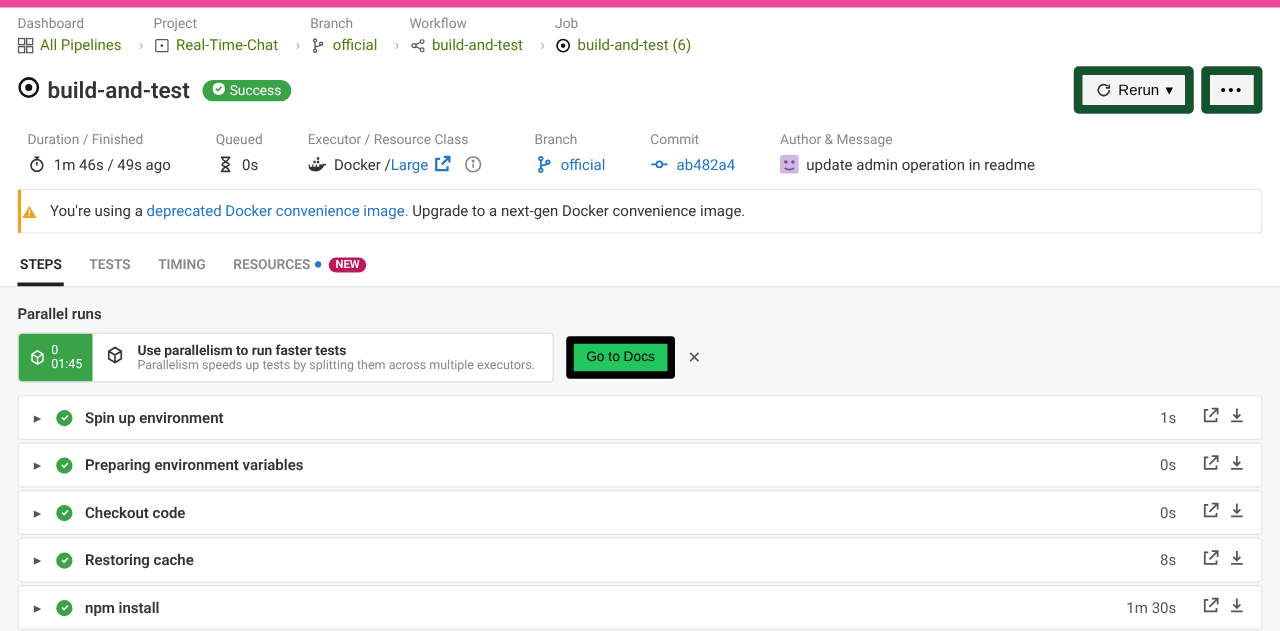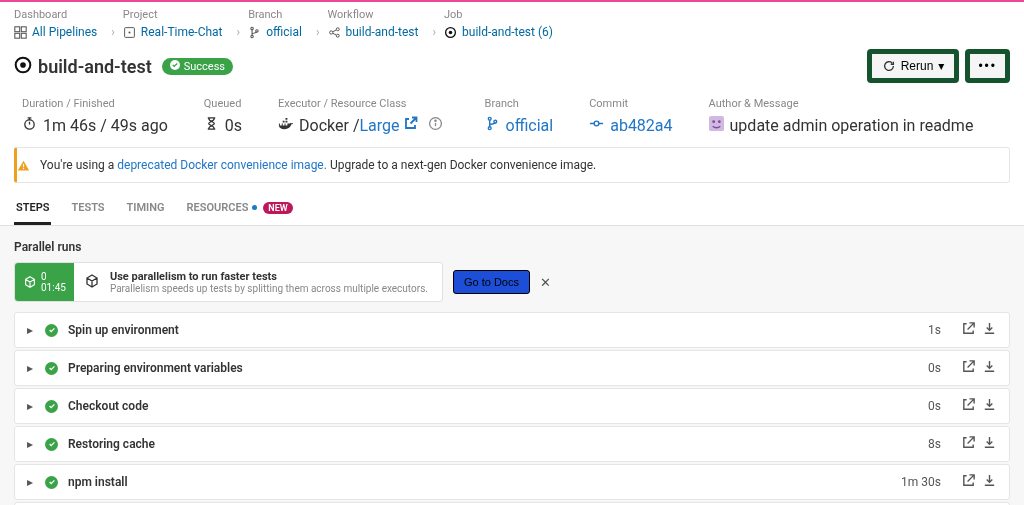--- a/index.html
+++ b/index.html
@@ -1,35 +1,35 @@
 <!DOCTYPE html>
 <html><head>
 <meta charset="utf-8">
 <style>
 * { box-sizing: border-box; margin: 0; padding: 0; }
 body { font-family: -apple-system, BlinkMacSystemFont, "Segoe UI", Roboto, sans-serif; font-size: 13px; color: #333; background: #fff; width: 1024px; }
-.breadcrumbs { display: flex; align-items: center; padding: 6px 14px 0; background: #fff; border-top: 2px solid #ec4899; }
+.breadcrumbs { display: flex; align-items: center; padding: 6px 14px 0; background: #fff; border-top: 6px solid #ec4899; }
 .crumb { display: flex; flex-direction: column; margin-right: 6px; }
 .crumb-label { font-size: 11px; color: #888; margin-bottom: 4px; }
-.crumb-value { display: flex; align-items: center; font-size: 12px; color: #0369a1; }
+.crumb-value { display: flex; align-items: center; font-size: 12px; color: #4d7c0f; }
 .crumb-value svg { margin-right: 5px; }
 .chev { color: #aaa; margin: 16px 8px 0; font-size: 12px; }
 .header-row { display: flex; align-items: center; padding: 10px 14px 14px; }
 .bullet-icon svg { width: 18px; height: 18px; margin-right: 6px; }
 .title { font-size: 18px; font-weight: 600; }
 .badge-success { display: inline-flex; background: #3aa348; color: #fff; border-radius: 10px; padding: 2px 8px; font-size: 11px; margin-left: 10px; }
 .badge-success svg { width: 10px; height: 10px; margin-right: 4px; }
 .actions { margin-left: auto; display: flex; gap: 6px; }
-.btn { border: 5px solid #14532d; background: #f5f5f5; border-radius: 4px; padding: 5px 10px; font-size: 12px; display: inline-flex; align-items: center; cursor: pointer; }
+.btn { border: 7px solid #14532d; background: #f5f5f5; border-radius: 4px; padding: 5px 10px; font-size: 12px; display: inline-flex; align-items: center; cursor: pointer; }
 .btn svg { width: 14px; height: 14px; margin-right: 5px; }
 .btn-more { padding: 5px 8px; }
 .meta-row { display: flex; padding: 0 14px 12px 22px; gap: 36px; flex-wrap: wrap; }
 .meta-item { display: flex; flex-direction: column; }
 .meta-label { font-size: 11px; color: #888; margin-bottom: 6px; }
-.meta-value { display: flex; align-items: flex-start; font-size: 16px; color: #333; }
+.meta-value { display: flex; align-items: flex-end; font-size: 12px; color: #333; }
 .meta-value svg { width: 15px; height: 15px; margin-right: 6px; }
 .link { color: #2176c7; }
 .ext-icon { width: 9px; height: 9px; margin-left: 3px; }
 .info-icon { width: 13px; height: 13px; margin-left: 4px; color: #888; }
 .banner { margin: 0 14px 12px; border: 1px solid #e5e5e5; border-left: 3px solid #f0a020; padding: 10px 0; border-radius: 3px; display: flex; align-items: center; font-size: 12px; }
 .banner svg { width: 13px; height: 13px; margin-right: 10px; fill: #f0a020; flex-shrink: 0; }
 .tabs { display: flex; padding: 0 14px; border-bottom: 1px solid #e0e0e0; gap: 18px; }
 .tab { padding: 6px 2px 8px; font-size: 11px; font-weight: 600; color: #888; cursor: pointer; border-bottom: 3px solid transparent; display: flex; align-items: center; }
 .tab.active { color: #222; border-bottom-color: #222; }
 .dot-blue { width: 5px; height: 5px; border-radius: 50%; background: #2176c7; margin-left: 4px; }
@@ -39,21 +39,21 @@
 .parallel-box { display: flex; align-items: center; margin-bottom: 10px; }
 .par-left { background: #fff; border: 1px solid #e0e0e0; border-radius: 3px; display: flex; align-items: center; padding: 0 14px 0 0; }
 .par-green { background: #3aa348; color: #fff; display: flex; align-items: center; padding: 8px 8px; border-radius: 3px 0 0 3px; }
 .par-green svg { width: 14px; height: 14px; margin-right: 4px; }
 .par-green-text { font-size: 10px; line-height: 1.1; }
 .par-cube { margin: 0 10px; }
 .par-cube svg { width: 16px; height: 16px; }
 .par-text { font-size: 11px; }
 .par-text-title { font-weight: 700; }
 .par-text-sub { color: #888; font-size: 10px; }
-.go-docs { margin-left: 10px; background: #1d4ed8; border: 1px solid #000000; border-radius: 3px; padding: 5px 10px; font-size: 11px; cursor: pointer; }
+.go-docs { margin-left: 10px; background: #22c55e; border: 6px solid #000000; border-radius: 3px; padding: 5px 10px; font-size: 11px; cursor: pointer; }
 .close-x { margin-left: 10px; cursor: pointer; color: #555; }
 .steps-list { display: flex; flex-direction: column; gap: 2px; }
 .step { background: #fff; border: 1px solid #e5e5e5; border-radius: 3px; display: flex; align-items: center; padding: 8px 12px; font-size: 12px; }
 .step .arrow { width: 8px; margin-right: 10px; color: #555; cursor: pointer; }
 .step .check { width: 13px; height: 13px; background: #3aa348; border-radius: 50%; margin-right: 10px; display: flex; align-items: center; justify-content: center; }
 .step .check svg { width: 8px; height: 8px; }
 .step .name { font-weight: 600; flex: 1; }
 .step .dur { color: #555; margin-right: 14px; font-size: 12px; }
 .step .icon-btn { margin-left: 6px; cursor: pointer; color: #555; }
 .step .icon-btn svg { width: 15px; height: 15px; }

